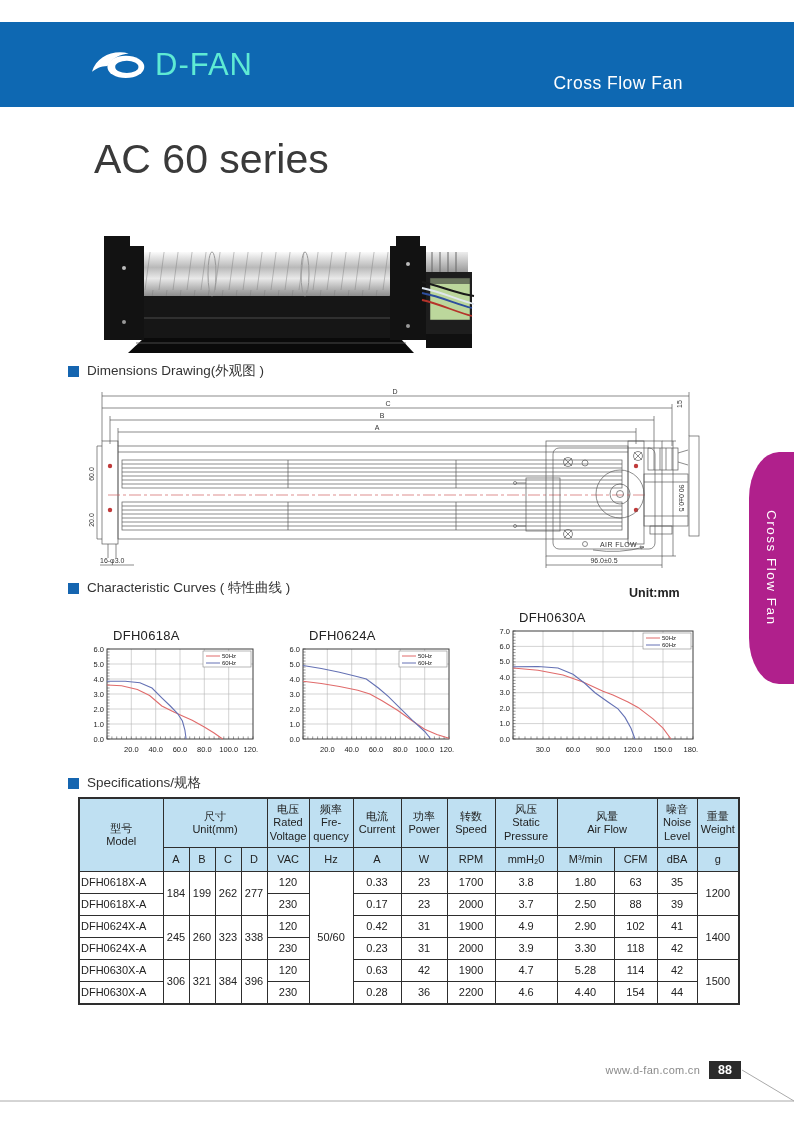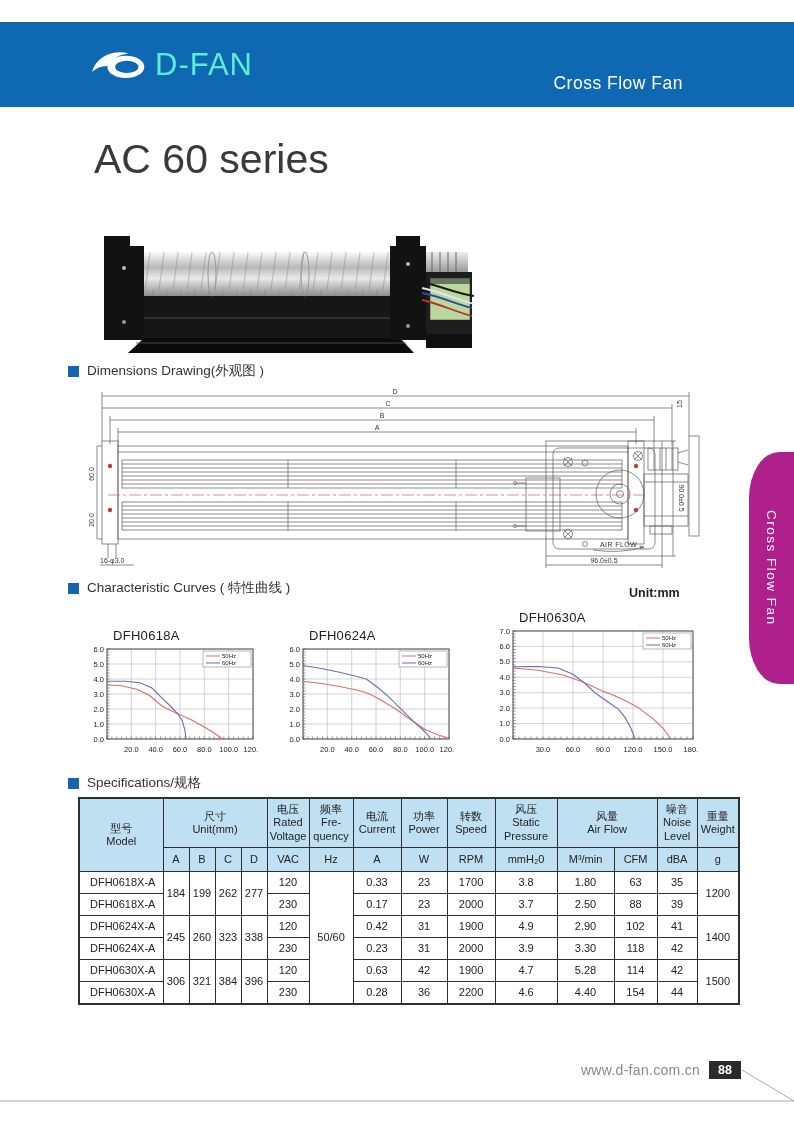--- a/index.html
+++ b/index.html
@@ -39,25 +39,25 @@
 
   
   .specs{position:absolute;left:78px;top:797px;width:660px;border-collapse:collapse;table-layout:fixed;}
   .specs th,.specs td{border:1px solid #2e2e2e;text-align:center;font-size:11px;color:#222;
     font-weight:normal;padding:0;line-height:1.2;}
   .specs{border:2px solid #2e2e2e;}
   .specs thead th{background:#bfe0f2;}
   .specs tr.h1 th{height:48px;}
   .specs tr.h2 th{height:23px;}
   .specs tbody td{height:21px;}
-  .specs td.model{text-align:left;padding-left:10px;}
+  .specs td.model{text-align:left;padding-left:1px;}
 
   
   .footer-right{position:absolute;top:1061px;right:53px;display:flex;align-items:center;gap:9px;}
-  .footer-site{font-size:14px;color:#8a8a8a;letter-spacing:.3px;}
+  .footer-site{font-size:11px;color:#8a8a8a;letter-spacing:.3px;}
   .footer-page{background:#2b2b2b;color:#fff;font-size:12.5px;font-weight:bold;padding:2px 9px;}
 
   
   .side-tab{position:absolute;right:0;top:452px;width:45px;height:232px;background:#b0208c;
     border-radius:30px 0 0 30px / 46px 0 0 46px;display:flex;align-items:center;justify-content:center;}
   .side-tab span{writing-mode:vertical-rl;color:#fff;font-size:13.5px;letter-spacing:1.5px;}
 </style>
 </head>
 <body>
 

